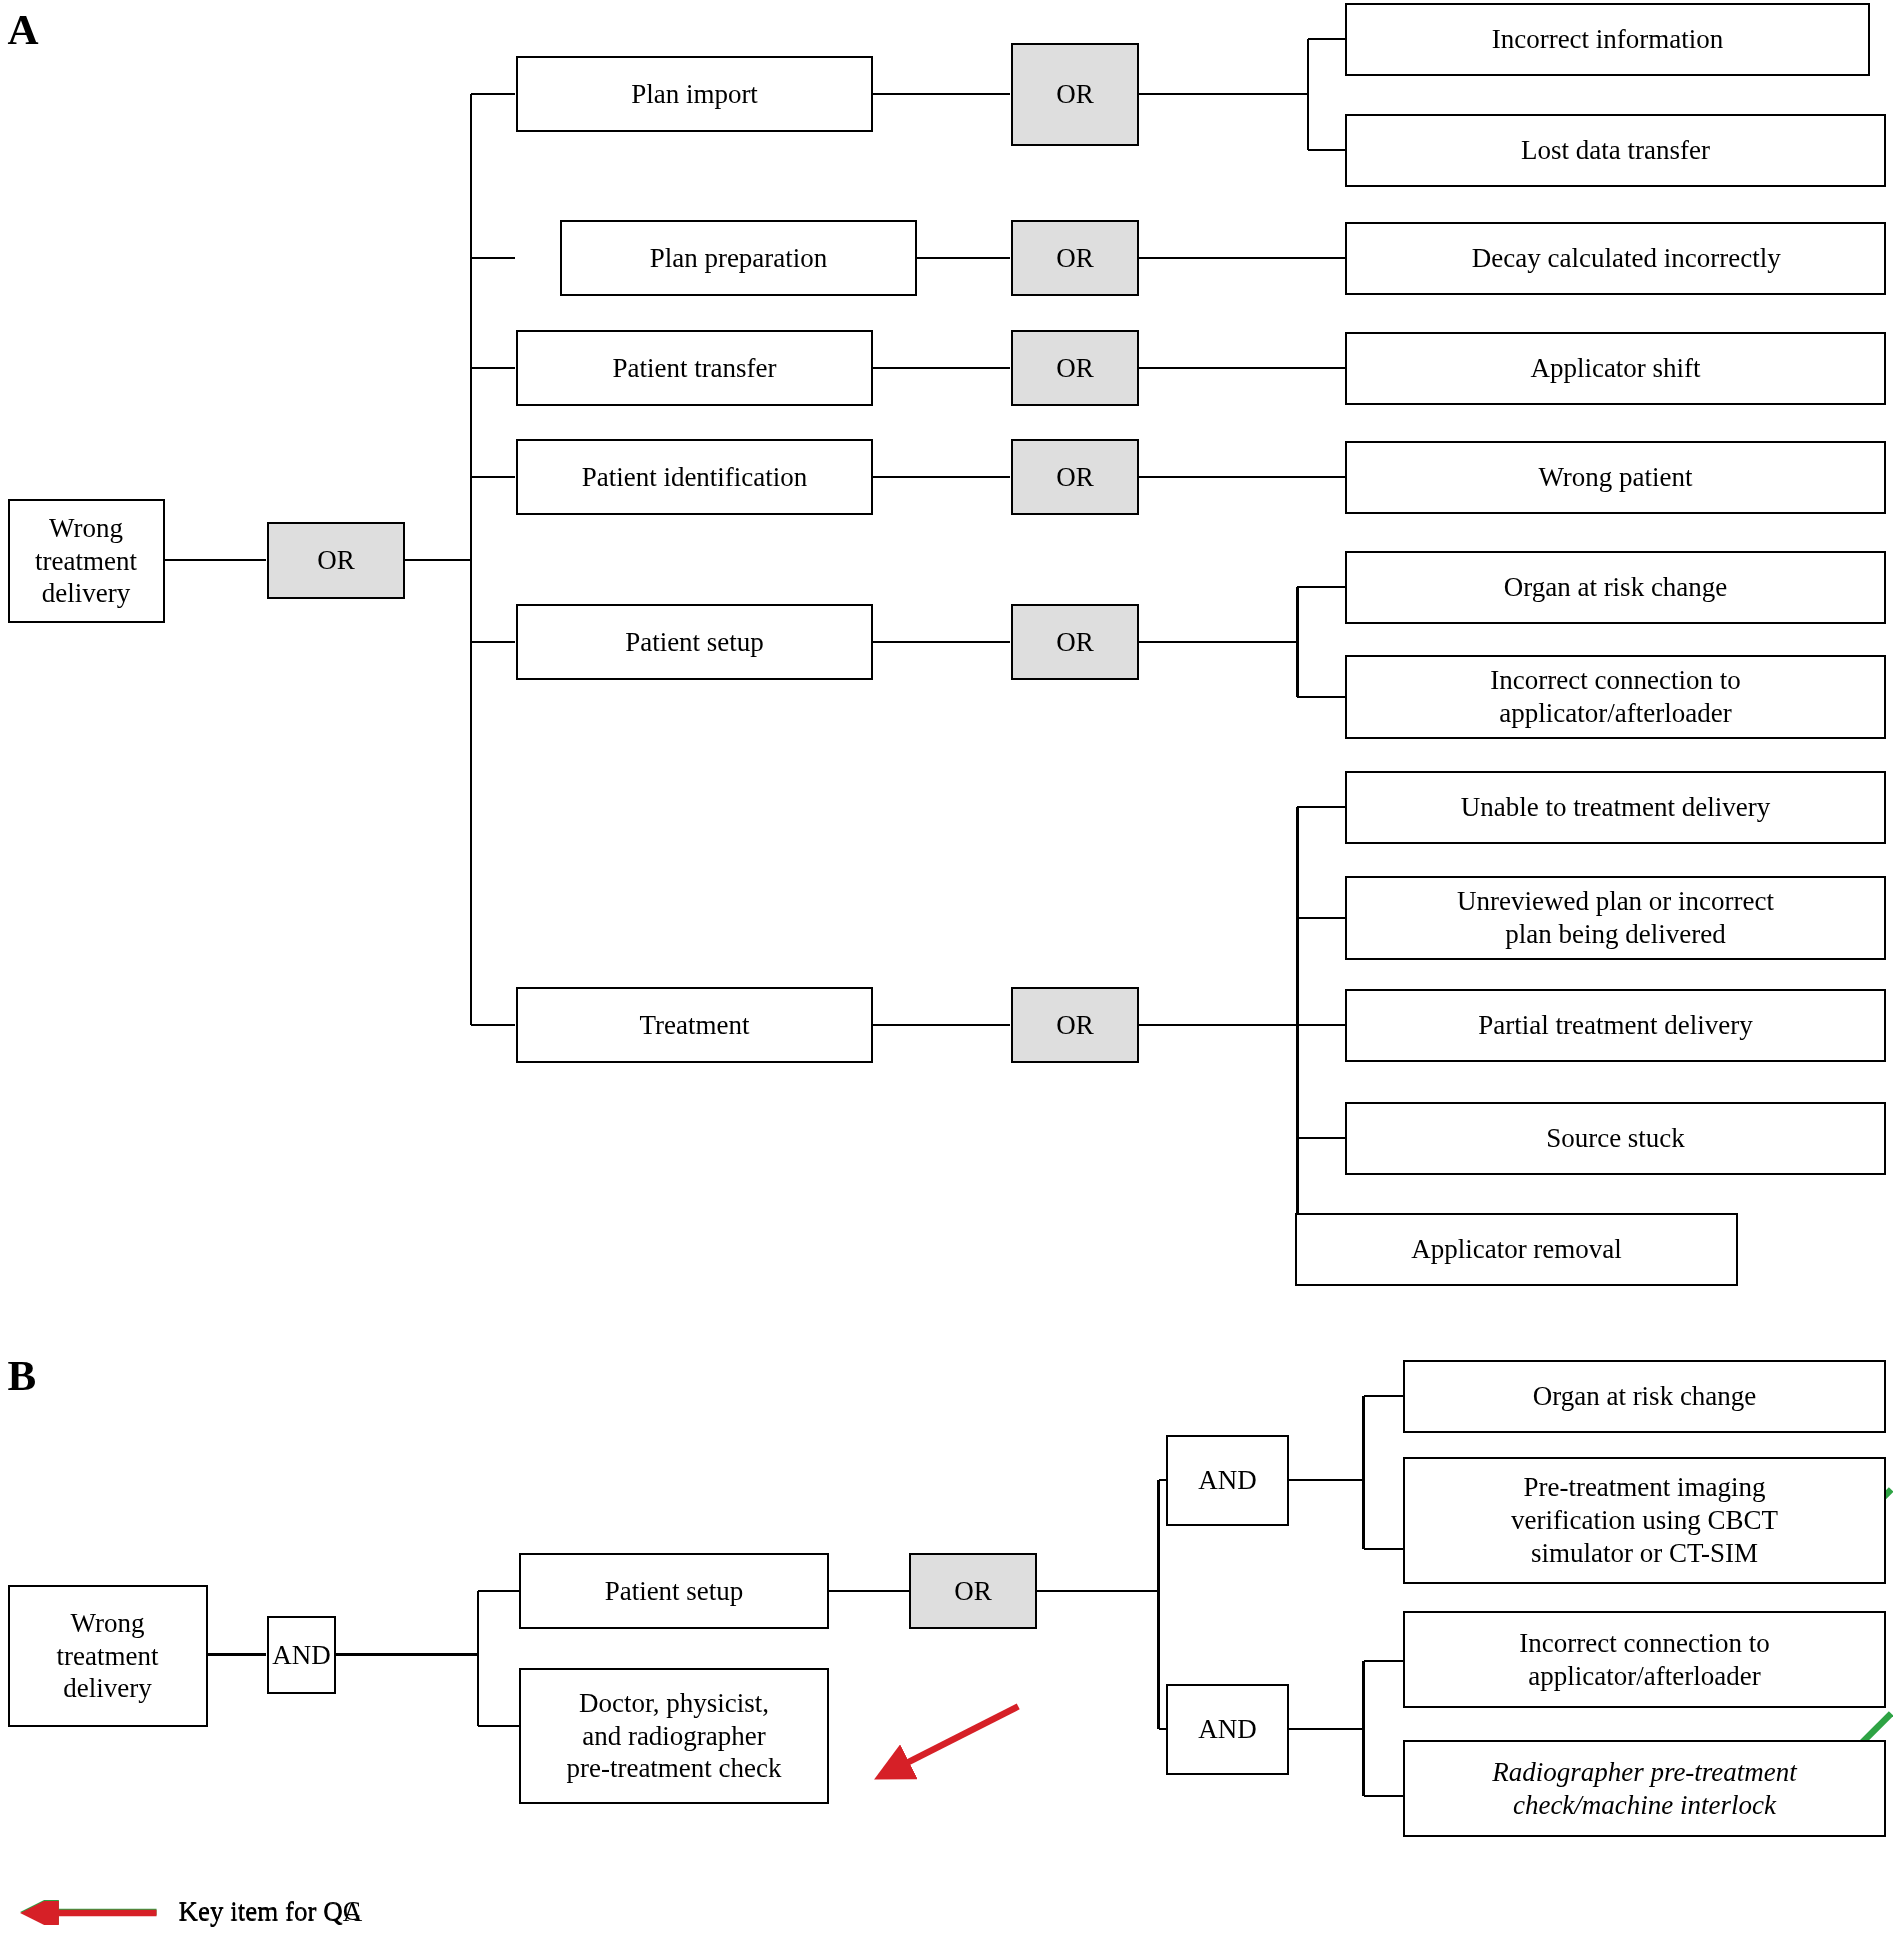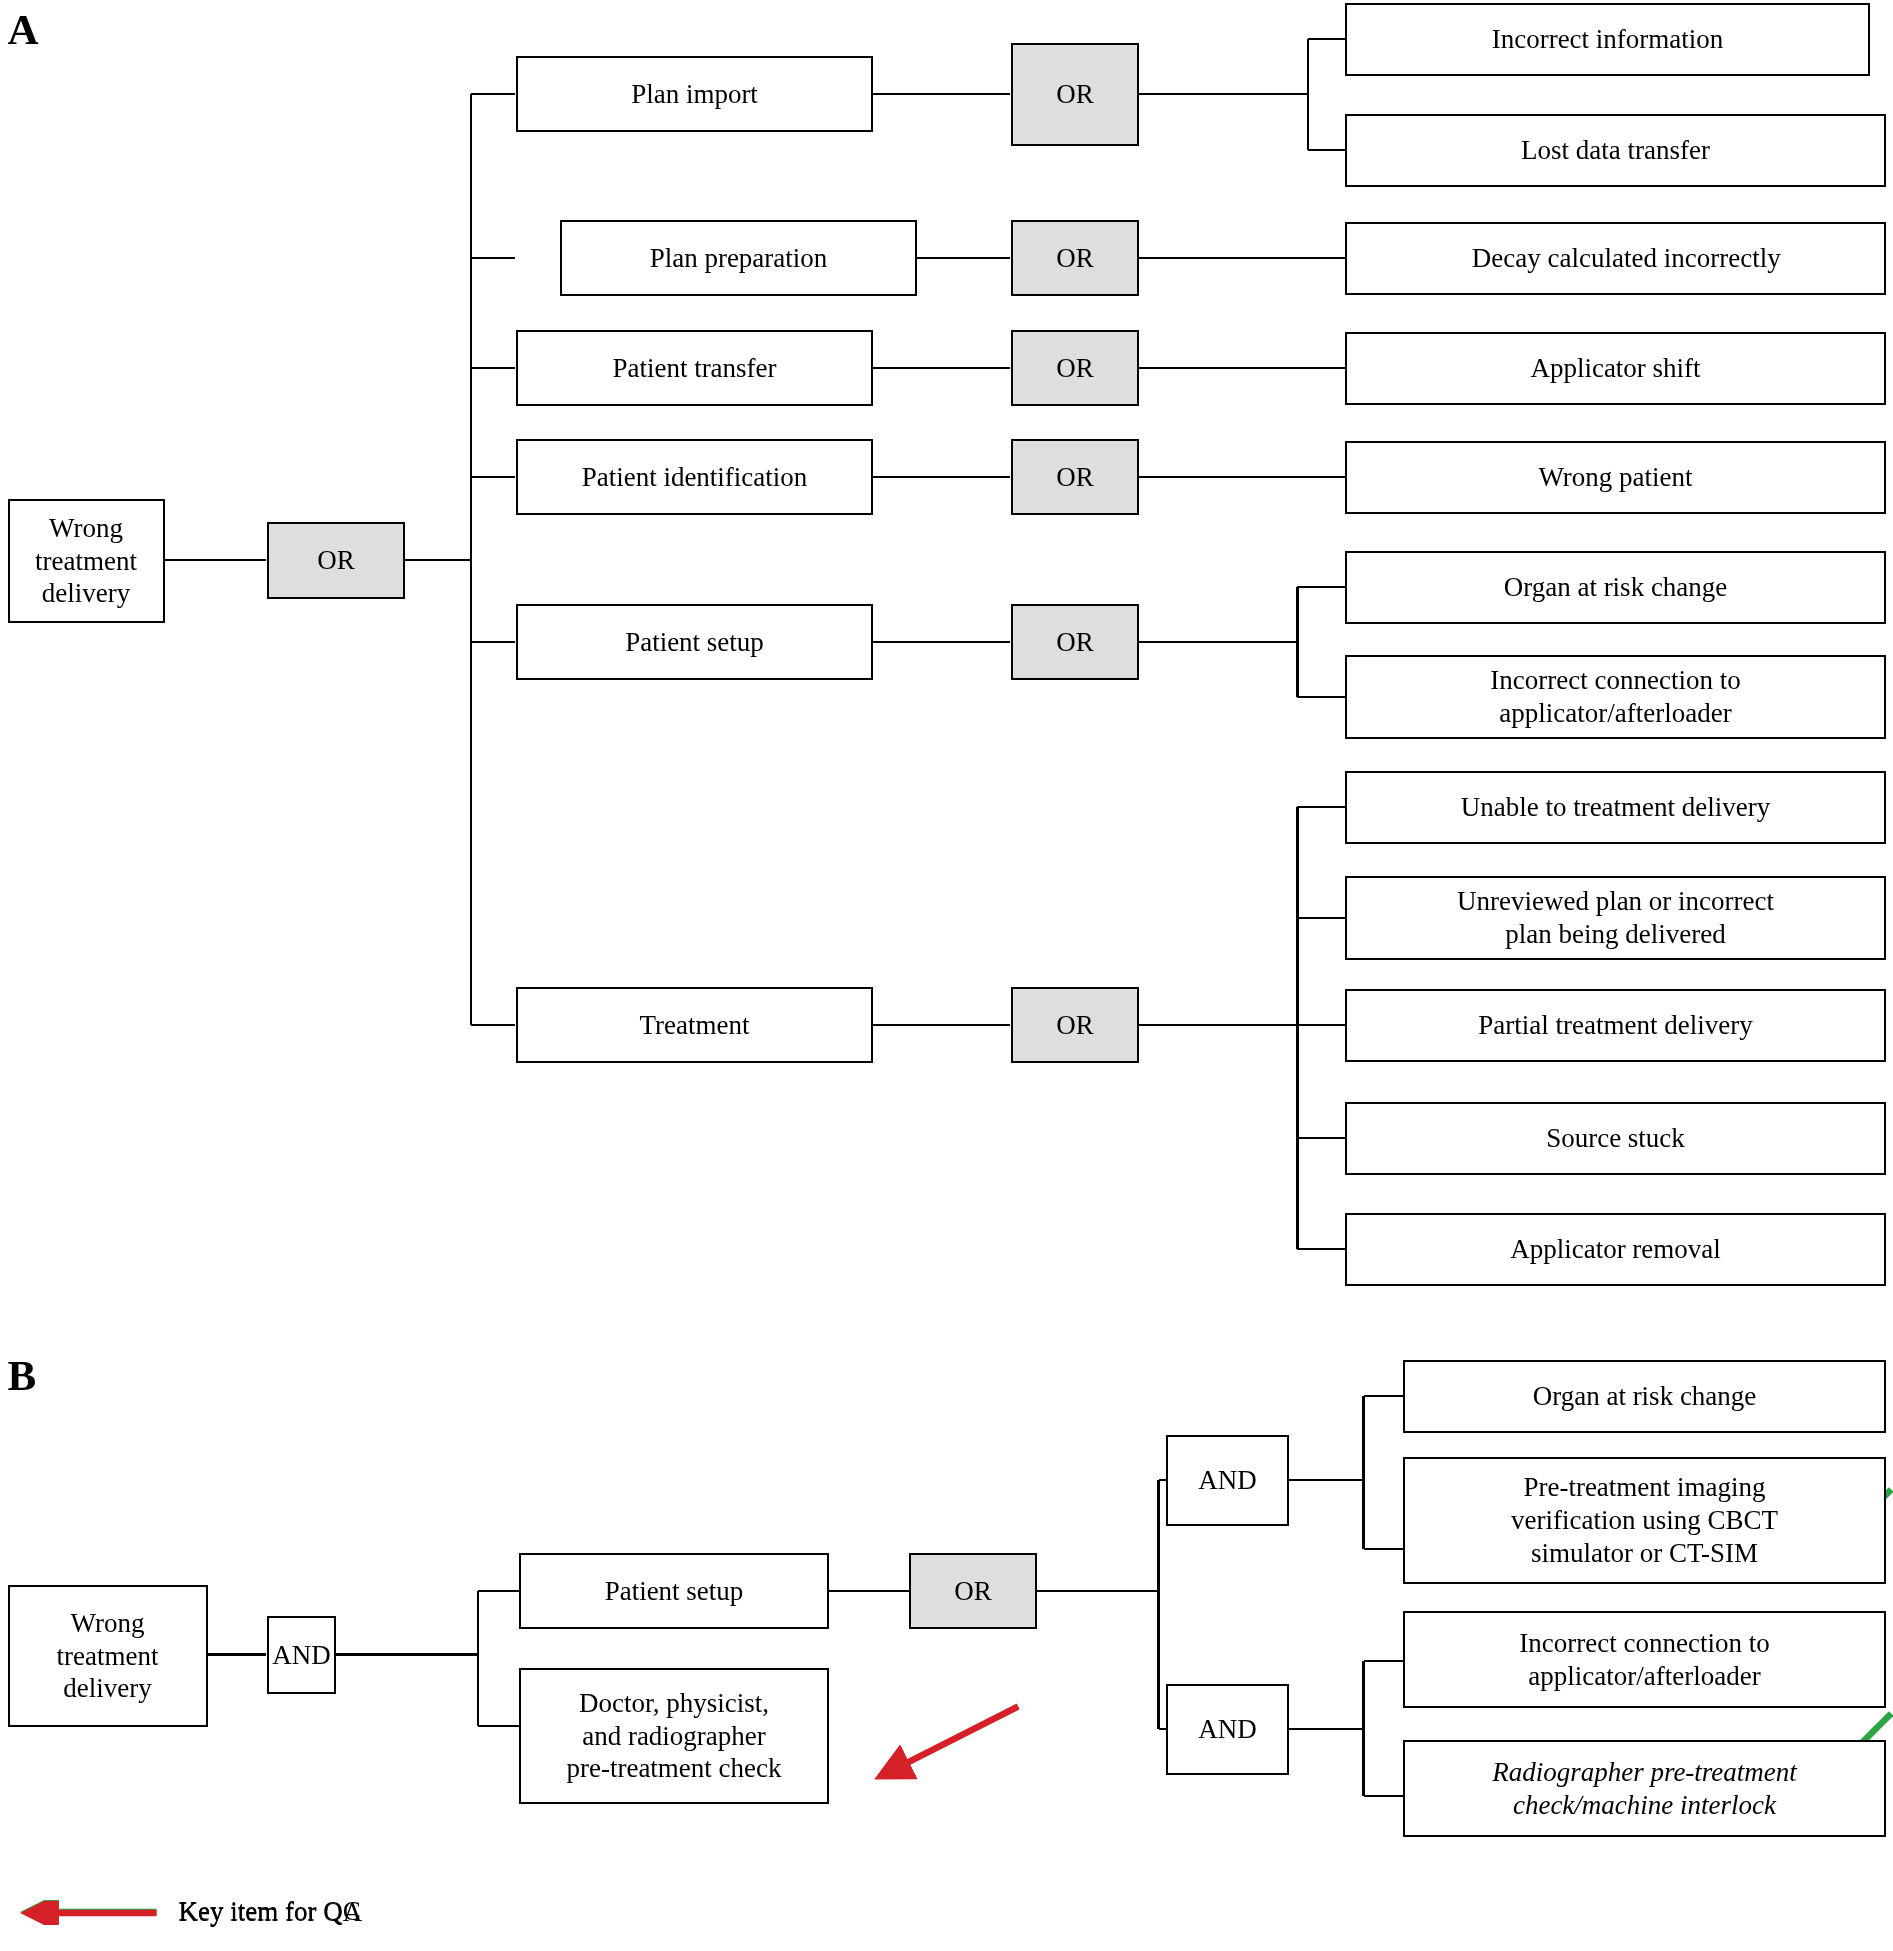--- a/index.html
+++ b/index.html
@@ -205,21 +205,21 @@
 
   <div class="node" style="left:1345px;top:551px;width:541px;height:73px;">Organ at risk change</div>
   <div class="node" style="left:1345px;top:655px;width:541px;height:84px;white-space:pre-line;">Incorrect connection to
 applicator/afterloader</div>
 
   <div class="node" style="left:1345px;top:771px;width:541px;height:73px;">Unable to treatment delivery</div>
   <div class="node" style="left:1345px;top:876px;width:541px;height:84px;white-space:pre-line;">Unreviewed plan or incorrect
 plan being delivered</div>
   <div class="node" style="left:1345px;top:989px;width:541px;height:73px;">Partial treatment delivery</div>
   <div class="node" style="left:1345px;top:1102px;width:541px;height:73px;">Source stuck</div>
-  <div class="node" style="left:1345px;top:1213px;width:541px;height:73px;">Applicator removal</div>
+  <div class="node" style="left:1295px;top:1213px;width:443px;height:73px;">Applicator removal</div>
 
   <div class="node" style="left:7.5px;top:1585px;width:200px;height:142px;white-space:pre-line;">Wrong
 treatment
 delivery</div>
 
   <div class="gate and" style="left:267px;top:1616px;width:69px;height:78px;">AND</div>
 
   <div class="node" style="left:519px;top:1553px;width:310px;height:76px;">Patient setup</div>
 
   <div class="node" style="left:519px;top:1668px;width:310px;height:136px;white-space:pre-line;">Doctor, physicist,

